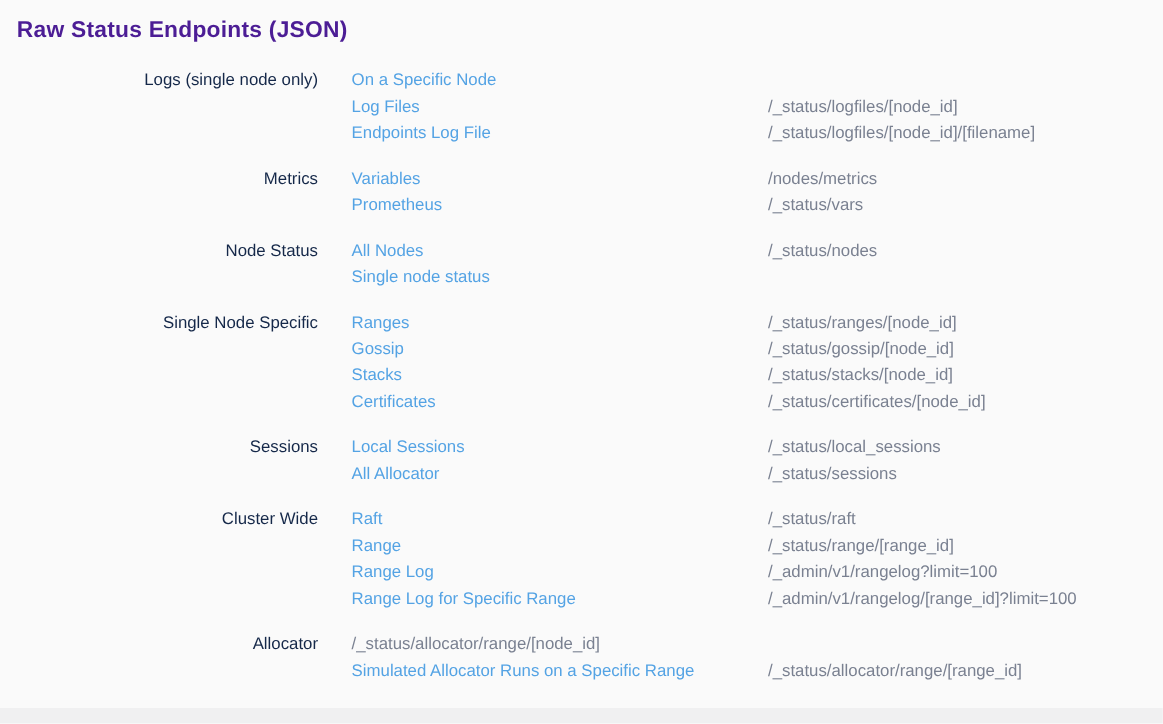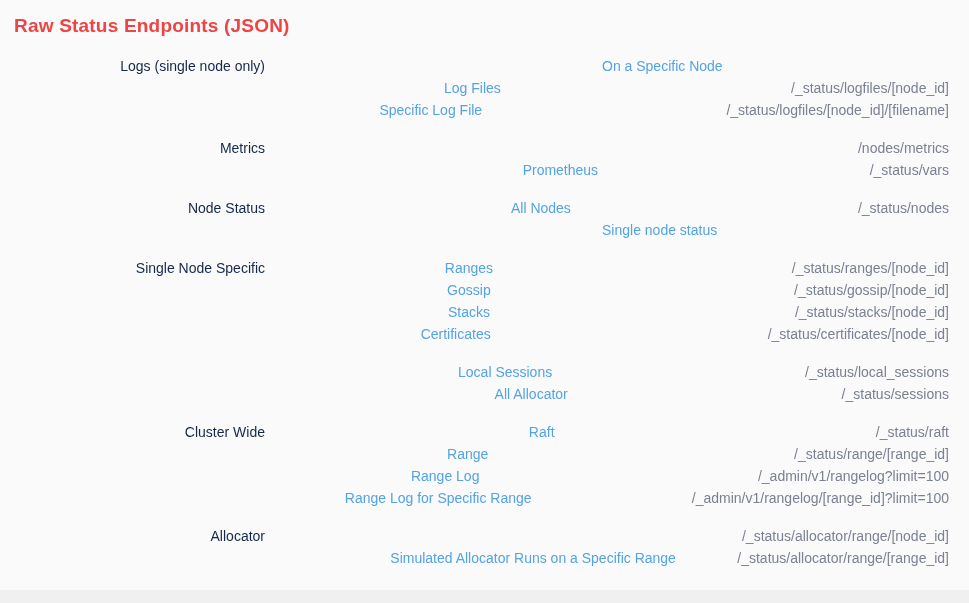--- a/index.html
+++ b/index.html
@@ -7,36 +7,36 @@
   body {
     background: #fafafa;
     font-family: "Liberation Sans", sans-serif;
     position: relative;
     overflow: hidden;
   }
   .content { padding: 13px 20px 0 14px; }
   .page-title {
     font-size: 19px;
     font-weight: 700;
-    color: #ef4444;
+    color: #4c1d95;
     letter-spacing: 0.2px;
     line-height: 26px;
     margin-bottom: 16px;
   }
   .section { display: flex; margin-bottom: 16px; }
   .category {
     width: 251px;
     flex-shrink: 0;
     text-align: right;
     font-size: 14px;
     line-height: 22px;
     color: #152849;
   }
   .rows { margin-left: 28px; flex: 1; }
-  .row { display: flex; font-size: 14px; line-height: 22px; justify-content: flex-end; }
+  .row { display: flex; font-size: 14px; line-height: 22px; }
   .link {
     width: 347px;
     flex-shrink: 0;
     color: #54a3e4;
     text-decoration: none;
     cursor: pointer;
   }
   .path { color: #7a8191; }
   .footer-strip {
     position: absolute;
@@ -59,30 +59,31 @@
   <div class="row">
     <a class="link">On a Specific Node</a>
   </div>
 
   <div class="row">
     <a class="link">Log Files</a>
     <span class="path">/_status/logfiles/[node_id]</span>
   </div>
 
   <div class="row">
-    <a class="link">Specific Log File</a>
+    <a class="link">Endpoints Log File</a>
     <span class="path">/_status/logfiles/[node_id]/[filename]</span>
   </div>
 </div>
   </div>
 
   <div class="section">
     <div class="category">Metrics</div>
     <div class="rows">
   <div class="row">
+    <a class="link">Variables</a>
     <span class="path">/nodes/metrics</span>
   </div>
 
   <div class="row">
     <a class="link">Prometheus</a>
     <span class="path">/_status/vars</span>
   </div>
 </div>
   </div>
 
@@ -119,20 +120,21 @@
   </div>
 
   <div class="row">
     <a class="link">Certificates</a>
     <span class="path">/_status/certificates/[node_id]</span>
   </div>
 </div>
   </div>
 
   <div class="section">
+    <div class="category">Sessions</div>
     <div class="rows">
   <div class="row">
     <a class="link">Local Sessions</a>
     <span class="path">/_status/local_sessions</span>
   </div>
 
   <div class="row">
     <a class="link">All Allocator</a>
     <span class="path">/_status/sessions</span>
   </div>

